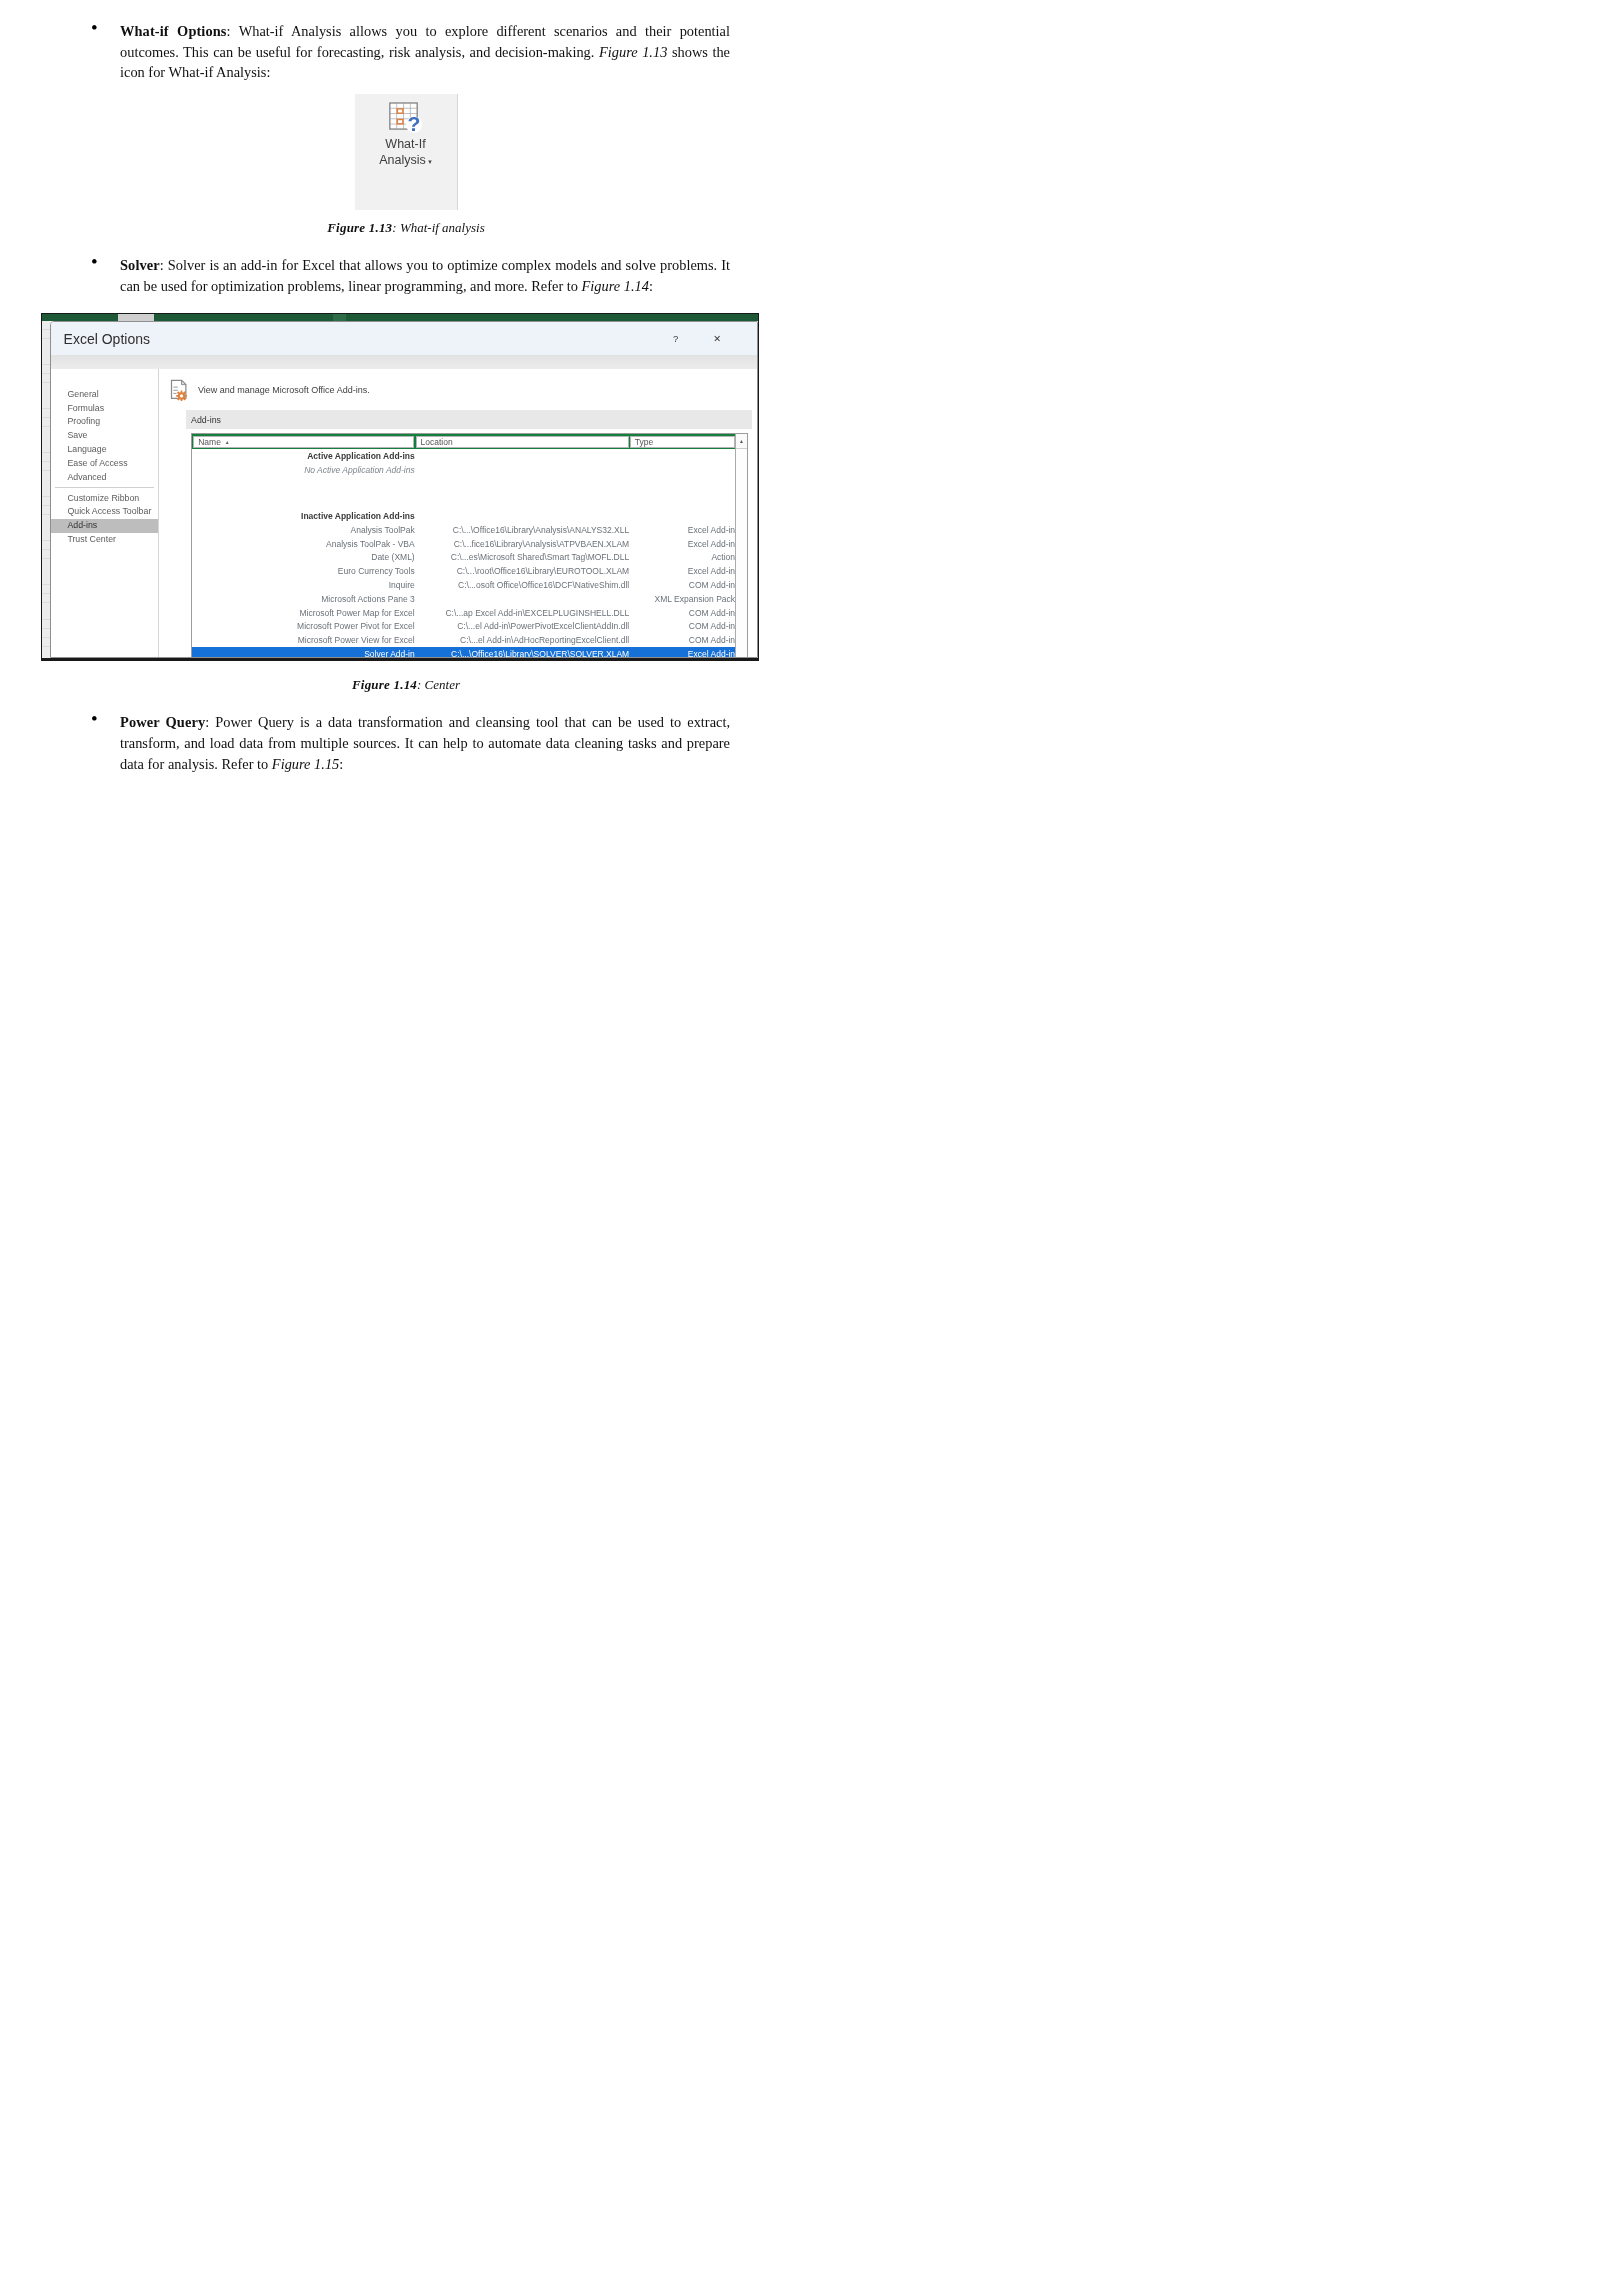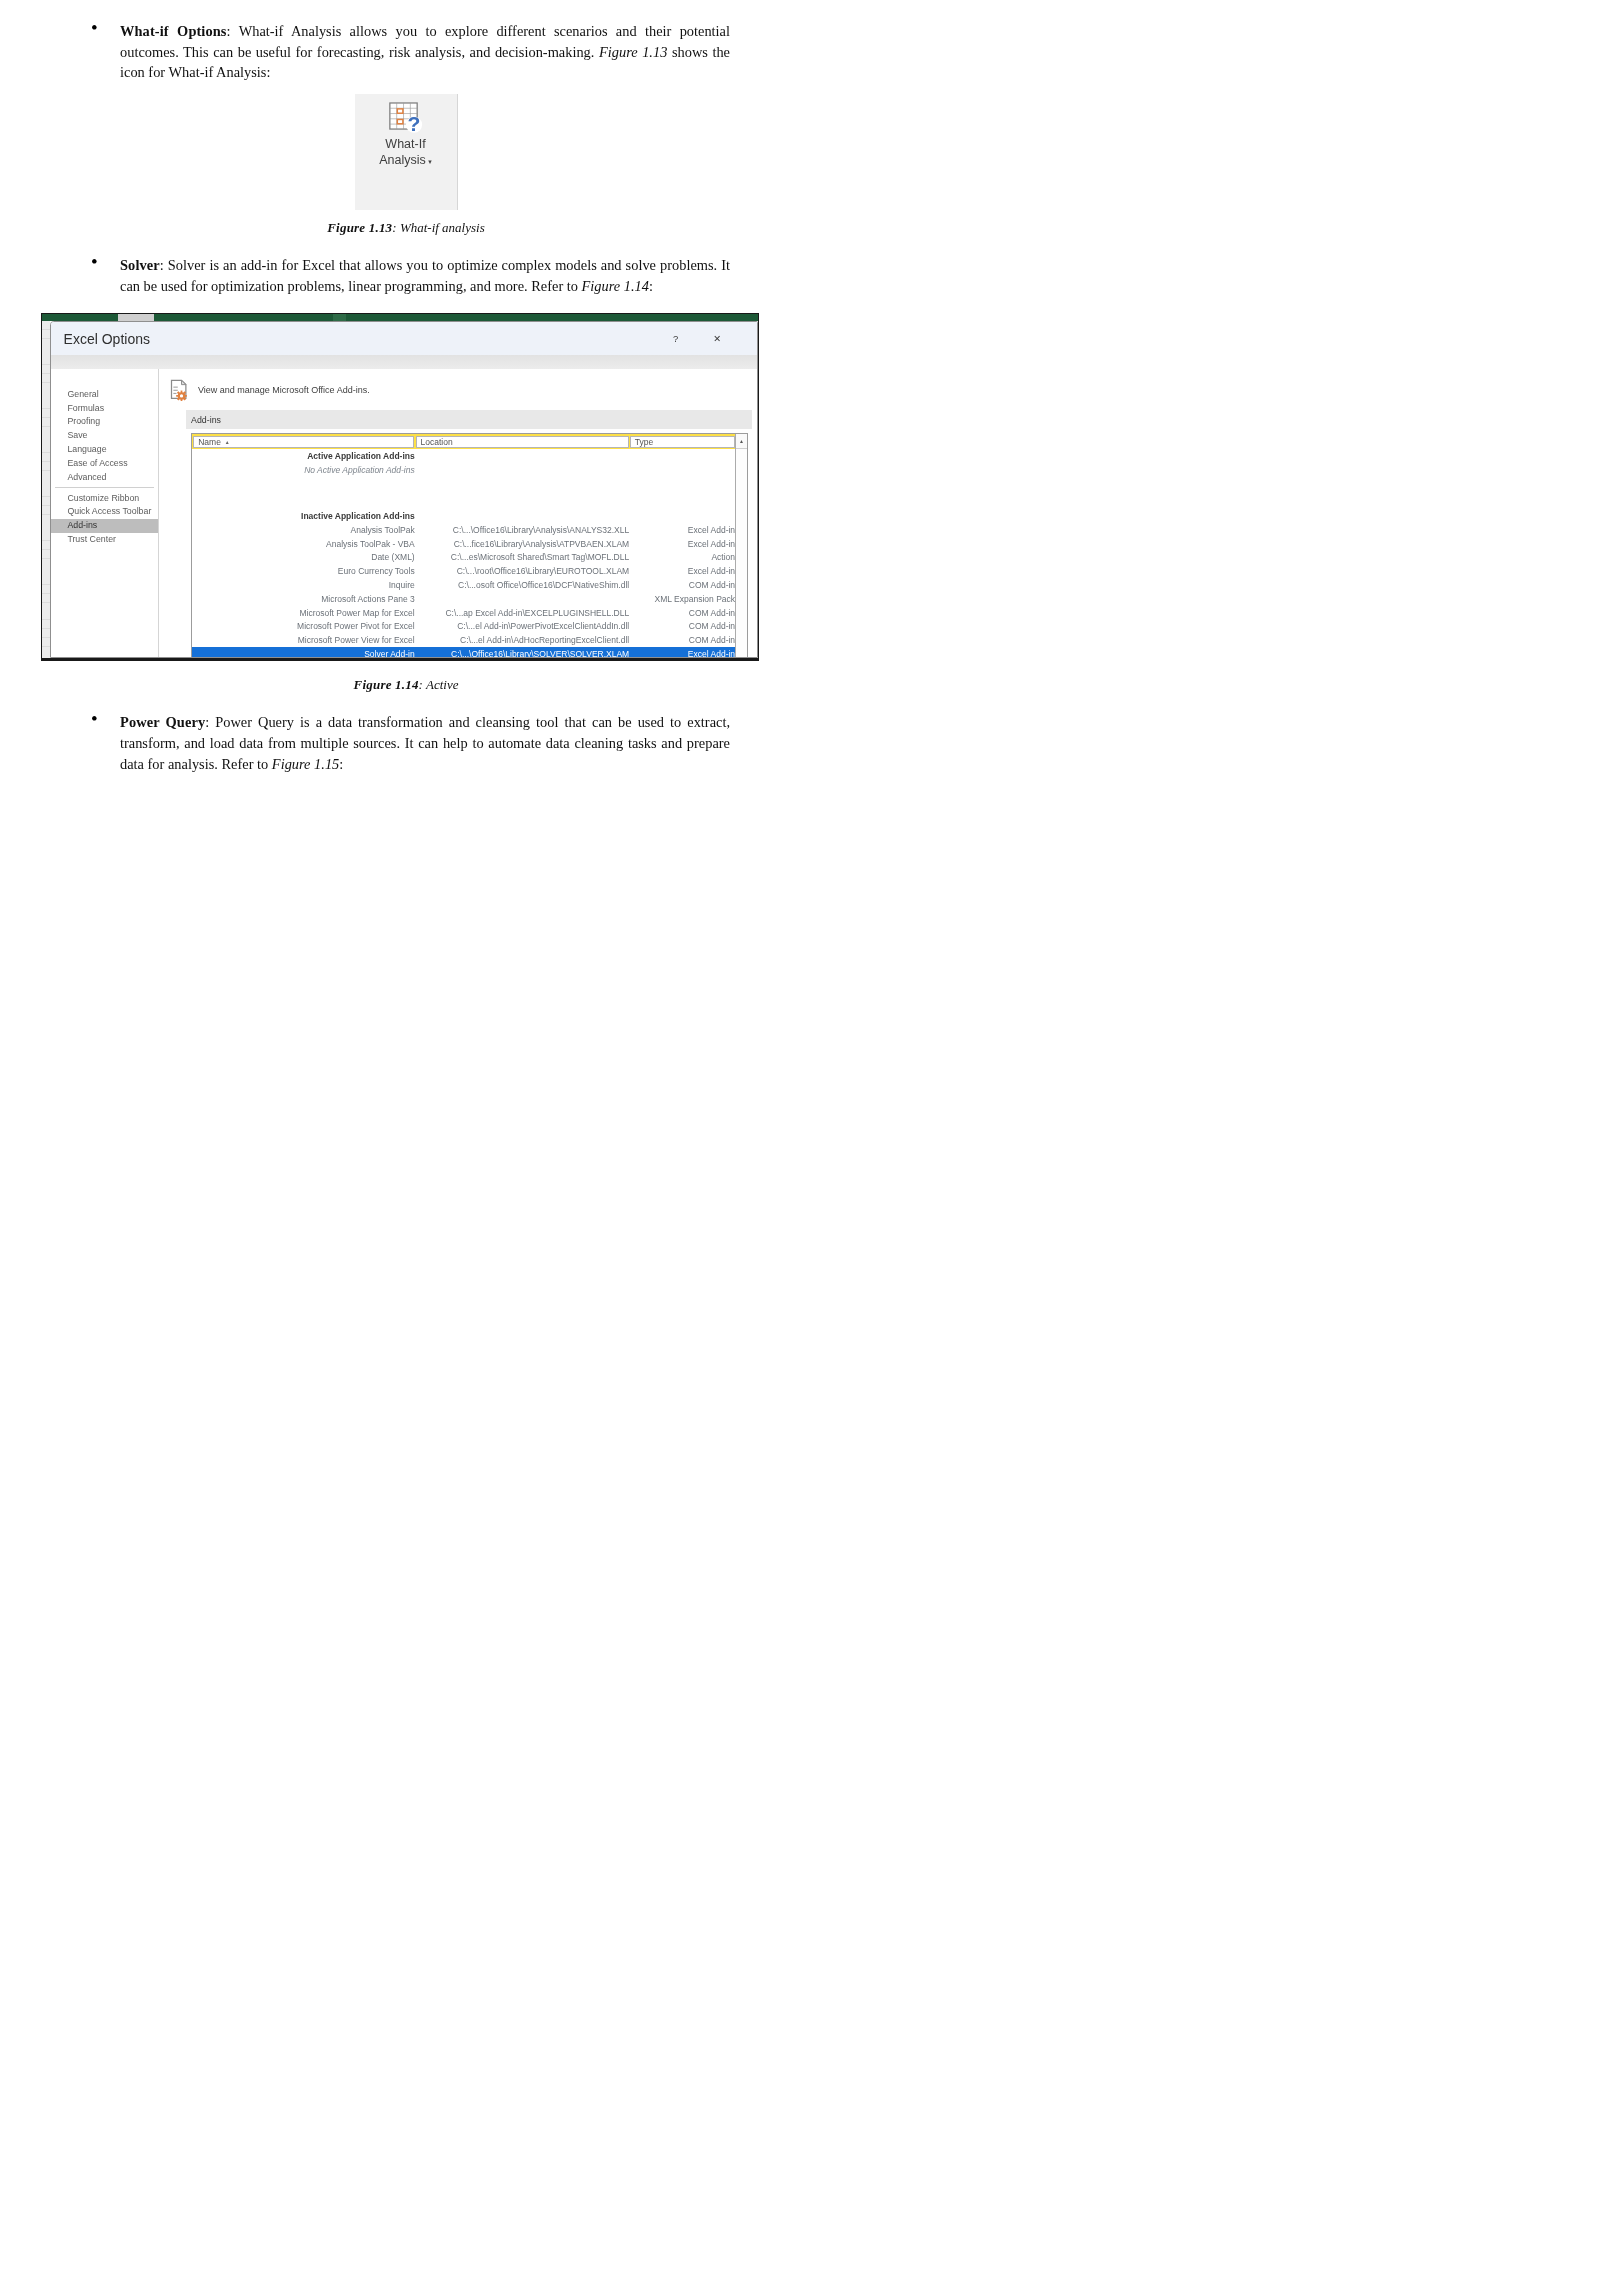--- a/index.html
+++ b/index.html
@@ -52,21 +52,21 @@
   .sb-div{border-top:0.6px solid #d0d0d0;margin:3.1px 3.8px 3.1px 3.8px;}
   
   .main{flex:1;position:relative;min-width:0;}
   .manage{display:flex;align-items:center;margin:8.8px 0 0 10px;height:25px;}
   .manage .mtext{font-size:9px;color:#3f3f3f;margin-left:8.8px;}
   .secbar{margin:7.5px 5px 0 27px;height:19px;background:#e8e8e8;display:flex;align-items:center;}
   .secbar span{font-size:8.8px;color:#333;padding-left:5px;}
   
   .tbl{position:relative;margin:4.4px 0 0 32px;width:557px;height:225px;
        border:0.6px solid #9c9c9c;box-sizing:border-box;background:#fff;}
-  .thead{display:flex;height:14.4px;background:#fde047;padding:1.3px 12px 1.3px 1.3px;box-sizing:border-box;}
+  .thead{display:flex;height:14.4px;background:#15803d;padding:1.3px 12px 1.3px 1.3px;box-sizing:border-box;}
   .th{background:#fff;border:0.6px solid #b5b5b5;box-sizing:border-box;display:flex;align-items:center;
       font-size:8.5px;color:#555;padding-left:3.8px;margin-right:1.3px;}
   .th.c-name{width:41%;}
   .th.c-loc{width:39.5%;}
   .th.c-type{width:19.5%;margin-right:0;}
   .th .sort{font-size:5px;color:#666;margin-left:3.8px;}
   .tbody{position:relative;text-align:right;}
   .tr{display:flex;height:13.8px;align-items:center;padding-right:12px;font-size:8.5px;color:#6b7178;}
   .tr .td{overflow:visible;white-space:nowrap;box-sizing:border-box;}
   .tr .td.name{width:41%;padding-left:3.1px;}
@@ -279,21 +279,21 @@
             <div class="scrollbar">
               <div class="up">▲</div>
             </div>
           </div>
         </div>
       </div>
     </div>
   </div>
 
   <div class="cap" style="margin-top:16.3px;">
-    <b><i>Figure 1.14</i></b><i>: Active</i>
+    <b><i>Figure 1.14</i></b><i>: Center</i>
   </div>
 
   <div class="bullet" style="margin-top:19px;">
     <span class="dot">•</span>
     <p><b>Power Query</b><span>: Power Query is a data transformation and cleansing tool that can be used to extract, transform, and load data from multiple sources. It can help to automate data cleaning tasks and prepare data for analysis. Refer to </span><i>Figure 1.15</i><span>:</span></p>
   </div>
 
 </div>
 
 

